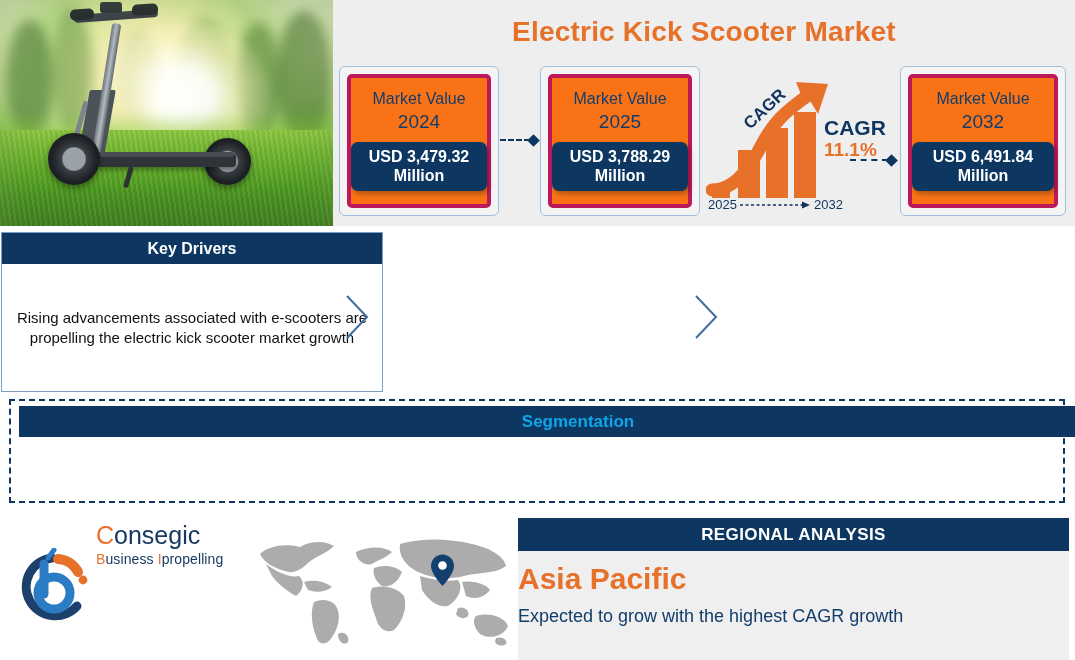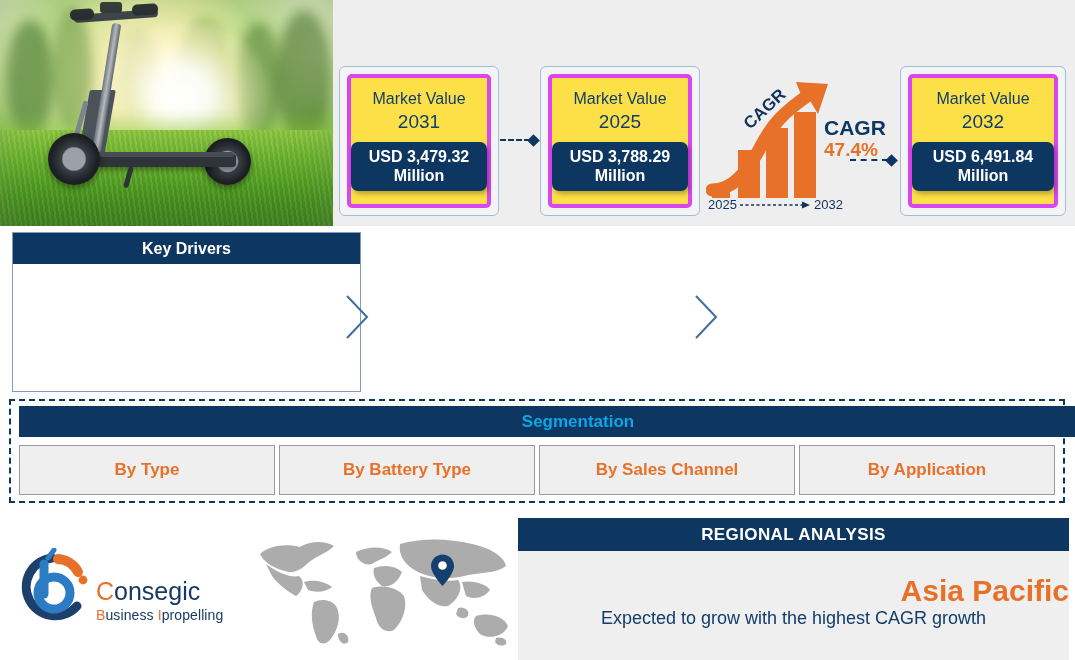--- a/index.html
+++ b/index.html
@@ -60,22 +60,22 @@
   .sc-brace{position:absolute;left:76px;top:100px;width:5px;height:56px;background:#7d858c;transform:rotate(16deg);border-radius:2px;}
   .sc-kick{position:absolute;left:126px;top:166px;width:5px;height:22px;background:#2d3237;transform:rotate(16deg);border-radius:2px;}
 
   
   .title{position:absolute;left:333px;top:8px;width:742px;height:48px;
     display:flex;align-items:center;justify-content:center;
     color:#e8712a;font-size:28px;font-weight:bold;letter-spacing:.2px;}
 
   
   .mv-card{position:absolute;top:66px;height:148px;border:1px solid #9fc0dc;border-radius:6px;background:#f4f4f4;}
-  .mv-inner{position:absolute;left:7px;top:7px;right:7px;bottom:7px;border:4px solid #d946ef;border-radius:5px;
-    background:#fde047;display:flex;flex-direction:column;align-items:center;justify-content:flex-start;padding-top:11px;box-sizing:border-box;}
+  .mv-inner{position:absolute;left:7px;top:7px;right:7px;bottom:7px;border:4px solid #be185d;border-radius:5px;
+    background:#f97316;display:flex;flex-direction:column;align-items:center;justify-content:flex-start;padding-top:11px;box-sizing:border-box;}
   .mv-label{color:#123d6b;font-size:16px;line-height:20px;}
   .mv-year{color:#123d6b;font-size:19px;line-height:24px;margin-top:1px;}
   .mv-pill{margin-top:8px;background:#0d3761;color:#ffffff;border-radius:7px;
     padding:5px 12px 6px;font-size:16px;font-weight:bold;line-height:19px;text-align:center;
     box-shadow:2px 3px 5px rgba(0,0,0,.28);}
   #card2024{left:339px;width:158px;}
   #card2025{left:540px;width:158px;}
   #card2032{left:900px;width:164px;}
 
   .connector{position:absolute;height:12px;display:flex;align-items:center;}
@@ -89,50 +89,50 @@
   .cagr-txt{position:absolute;left:824px;top:116px;text-align:left;}
   .cagr-word{color:#0d3761;font-size:21px;font-weight:bold;line-height:23px;}
   .cagr-pct{color:#e8712a;font-size:19px;font-weight:bold;line-height:22px;}
 
   
   .dbox{position:absolute;top:232px;height:160px;background:#ffffff;border:1px solid #7e9ec0;box-sizing:border-box;}
   .dhead{height:31px;background:#0d3761;color:#ffffff;font-size:16px;font-weight:bold;
     display:flex;align-items:center;justify-content:center;}
   .dbody{height:127px;display:flex;align-items:center;justify-content:center;padding:4px 12px;box-sizing:border-box;
     color:#111111;font-size:15px;line-height:20px;text-align:center;}
-  #dbox1{left:12px;width:349px;}
+  #dbox1{left:1px;width:382px;}
   #dbox2{left:368px;width:338px;}
   #dbox3{left:716px;width:349px;}
   .chev{position:absolute;top:294px;width:26px;height:46px;}
 
   
   .seg-outer{position:absolute;left:9px;top:399px;width:1056px;height:104px;
     border:2px dashed #0d3761;box-sizing:border-box;background:#ffffff;}
   .seg-head{position:absolute;left:19px;top:406px;width:1036px;height:31px;background:#0d3761;color:#0ea5e9;
     font-size:17px;font-weight:bold;display:flex;align-items:center;justify-content:center;padding-left:41px;}
   .seg-row{position:absolute;left:19px;top:445px;width:1036px;height:50px;display:flex;gap:4px;}
   .seg-cell{flex:1;background:#efefef;border:1px solid #9a9a9a;
     display:flex;align-items:center;justify-content:center;
     color:#e8712a;font-size:17px;font-weight:bold;box-sizing:border-box;}
 
   
   .footer{position:absolute;left:0;top:508px;width:1075px;height:152px;background:#ffffff;}
   .logo{position:absolute;left:14px;top:548px;width:230px;height:72px;}
-  .logo-text{position:absolute;left:96px;top:576px;}
+  .logo-text{position:absolute;left:96px;top:520px;}
   .logo-name{color:#173a63;font-size:25px;line-height:30px;}
   .logo-name .o{color:#e8712a;}
   .logo-sub{font-size:14px;line-height:18px;color:#173a63;letter-spacing:.1px;}
   .logo-sub .o{color:#e8712a;}
   .worldmap{position:absolute;left:252px;top:530px;width:262px;height:120px;}
 
   .ra-box{position:absolute;left:518px;top:518px;width:551px;height:142px;background:#efefef;}
   .ra-head{height:33px;background:#0d3761;color:#ffffff;font-size:17px;font-weight:bold;letter-spacing:.4px;
     display:flex;align-items:center;justify-content:center;}
-  .ra-region{margin-top:23px;text-align:right;color:#e8712a;font-size:30px;font-weight:bold;}
-  .ra-note{text-align:center;color:#123d6b;font-size:18px;}
+  .ra-region{margin-top:11px;text-align:left;color:#e8712a;font-size:30px;font-weight:bold;}
+  .ra-note{margin-top:10px;color:#123d6b;font-size:18px;}
 </style>
 </head>
 <body>
 
 <div class="page">
 
   <div class="top-band"></div>
 
   <div class="hero">
     <div class="hero-sky"></div>
@@ -155,25 +155,26 @@
       <div class="sc-stem"></div>
       <div class="sc-wheel-f"></div>
       <div class="sc-bar"></div>
       <div class="sc-grip-l"></div>
       <div class="sc-grip-r"></div>
       <div class="sc-disp"></div>
     </div>
     <div class="hero-vignette"></div>
   </div>
 
+  <div class="title">Electric Kick Scooter Market</div>
 
   <div class="mv-card" id="card2024">
     <div class="mv-inner">
       <div class="mv-label">Market Value</div>
-      <div class="mv-year">2031</div>
+      <div class="mv-year">2024</div>
       <div class="mv-pill">USD 3,479.32 Million</div>
     </div>
   </div>
 
   <div class="connector" id="conn1">
     <div class="dash"></div>
     <div class="dia"></div>
   </div>
 
   <div class="mv-card" id="card2025">
@@ -194,60 +195,55 @@
       <path d="M90 4 L122 6 L112 36 L103 21 L96 19 Z" fill="#e8712a"></path>
       <text x="44" y="52" fill="#11325c" font-family="Liberation Sans, sans-serif" font-size="17" font-weight="bold" transform="rotate(-43 44 52)">CAGR</text>
       <text x="2" y="131" fill="#11325c" font-family="Liberation Sans, sans-serif" font-size="13">2025</text>
       <line x1="34" y1="127" x2="96" y2="127" stroke="#11325c" stroke-width="1.4" stroke-dasharray="3,2.5"></line>
       <path d="M96 123.5 L104 127 L96 130.5 Z" fill="#11325c"></path>
       <text x="108" y="131" fill="#11325c" font-family="Liberation Sans, sans-serif" font-size="13">2032</text>
     </svg>
   </div>
   <div class="cagr-txt">
     <div class="cagr-word">CAGR</div>
-    <div class="cagr-pct">47.4%</div>
+    <div class="cagr-pct">11.1%</div>
   </div>
 
   <div class="connector" id="conn2">
     <div class="dash"></div>
     <div class="dia"></div>
   </div>
 
   <div class="mv-card" id="card2032">
     <div class="mv-inner">
       <div class="mv-label">Market Value</div>
       <div class="mv-year">2032</div>
       <div class="mv-pill">USD 6,491.84 Million</div>
     </div>
   </div>
 
   <div class="dbox" id="dbox1">
     <div class="dhead">Key Drivers</div>
+    <div class="dbody">Rising advancements associated with e-scooters are propelling the electric kick scooter market growth</div>
   </div>
   <div class="chev" style="left:345px;">
     <svg viewBox="0 0 26 46" width="26" height="46">
         <path d="M2 2 L22 23 L2 44" fill="none" stroke="#3f6e9e" stroke-width="2"></path>
       </svg>
   </div>
 
   <div class="chev" style="left:694px;">
     <svg viewBox="0 0 26 46" width="26" height="46">
         <path d="M2 2 L22 23 L2 44" fill="none" stroke="#3f6e9e" stroke-width="2"></path>
       </svg>
   </div>
 
 
   <div class="seg-outer"></div>
   <div class="seg-head">Segmentation</div>
-  <div class="seg-row">
-    <div class="seg-cell">By Type</div>
-    <div class="seg-cell">By Battery Type</div>
-    <div class="seg-cell">By Sales Channel</div>
-    <div class="seg-cell">By Application</div>
-  </div>
 
   <div class="footer"></div>
 
   <div class="logo">
     <svg viewBox="0 0 80 76" width="80" height="76">
       <path d="M38 10 A29 29 0 1 0 63 58" fill="none" stroke="#1d3f6b" stroke-width="9" stroke-linecap="round"></path>
       <path d="M30 16 L30 46" fill="none" stroke="#2b7cc4" stroke-width="9" stroke-linecap="round"></path>
       <circle cx="40" cy="45" r="16" fill="none" stroke="#2b7cc4" stroke-width="9"></circle>
       <path d="M34 10 L40 2" stroke="#2b7cc4" stroke-width="5" stroke-linecap="round"></path>
       <path d="M44 11 A24 24 0 0 1 64 24" fill="none" stroke="#e8712a" stroke-width="10" stroke-linecap="round"></path>

